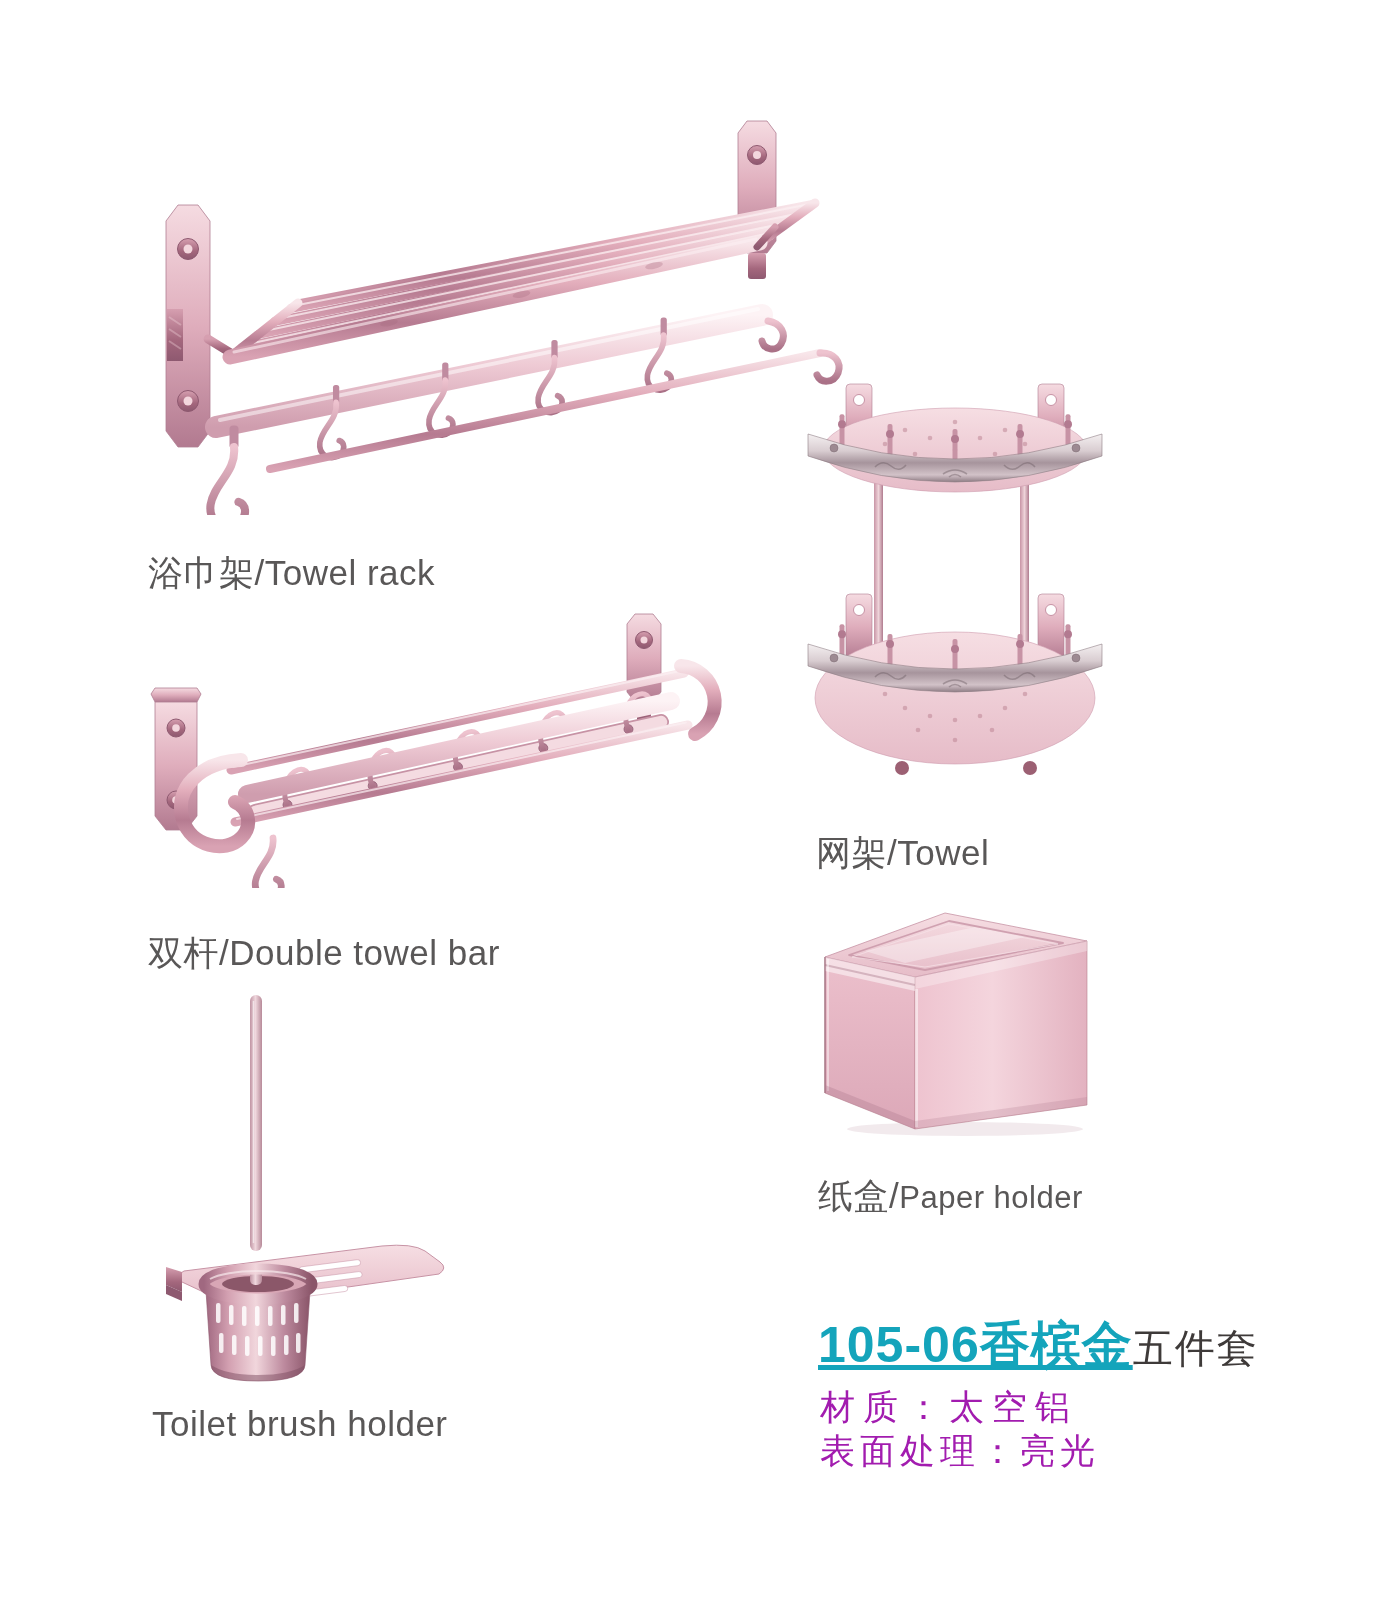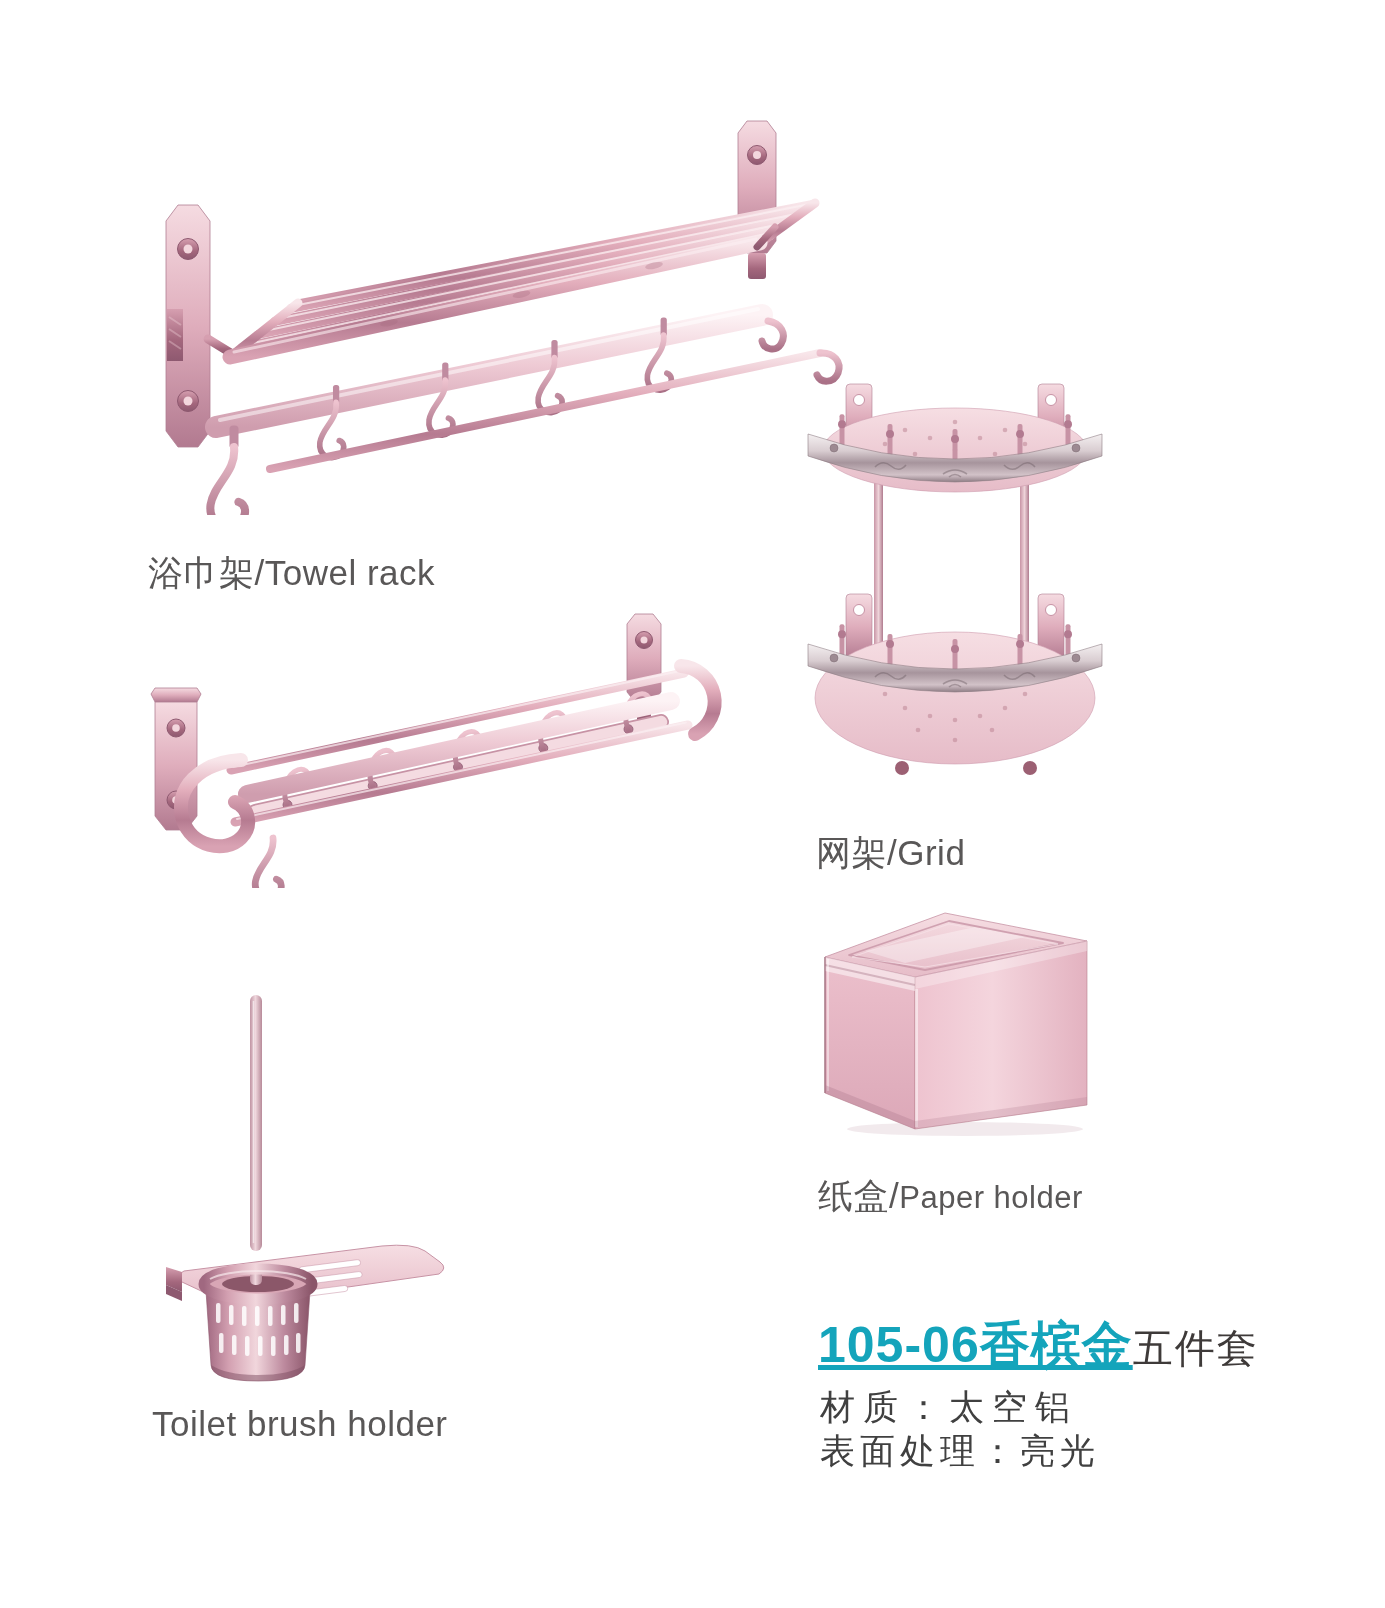--- a/index.html
+++ b/index.html
@@ -11,21 +11,21 @@
   .product svg{display:block;}
   .plabel{
     position:absolute;color:#595757;font-size:35px;letter-spacing:0.5px;
     font-weight:400;white-space:nowrap;
   }
   .plabel .en-small{font-size:31px;}
   .two-line{line-height:44px;}
   .set-title{position:absolute;white-space:nowrap;}
   .set-title .accent{color:#14a4bb;font-size:50px;font-weight:bold;letter-spacing:1px;text-decoration:underline;}
   .set-title .suffix{color:#3e3a39;font-size:40px;font-weight:400;letter-spacing:2px;}
-  .set-line{position:absolute;color:#404040;font-size:35px;font-weight:500;white-space:nowrap;}
+  .set-line{position:absolute;color:#a21caf;font-size:35px;font-weight:500;white-space:nowrap;}
   #set-material{letter-spacing:8px;}
   #set-surface{letter-spacing:5px;}
 </style>
 </head>
 <body>
 
 <div class="canvas">
 
   <svg width="0" height="0" style="position:absolute" aria-hidden="true">
     <defs>
@@ -228,20 +228,21 @@
 
       <path d="M546,68 A36,36 0 0 1 560,136" fill="none" stroke="url(#gTube)" stroke-width="14" stroke-linecap="round"></path>
 
       <path d="M106,162 C66,164 38,190 48,222 C56,248 90,256 106,240 C118,228 114,210 100,204" fill="none" stroke="url(#gTube)" stroke-width="14" stroke-linecap="round"></path>
 
       <g transform="translate(138,240) scale(1.35)">
         <use href="#sHook" stroke="url(#gHookV)" stroke-width="5"></use>
       </g>
     </svg>
   </figure>
+  <div class="plabel" style="left:148px;top:930px">双杆/Double towel bar</div>
 
   <figure class="product" style="left:150px;top:985px">
     <svg width="330" height="400" viewBox="0 0 330 400">
 
       <rect x="100" y="10" width="12" height="256" rx="6" fill="url(#gHandleX)"></rect>
       <line x1="103.5" y1="16" x2="103.5" y2="258" stroke="#ffffff" stroke-opacity="0.55" stroke-width="1.5"></line>
 
       <path d="M34,286 L232,261 Q263,258 275,266 L290,277 Q298,283 289,289 L100,316 Q78,319 64,312 L32,297 Q24,291 34,286 Z" fill="url(#gBoxTop)" stroke="#c793a5" stroke-width="1"></path>
       <g transform="rotate(-7.3 190 290)">
         <rect x="150" y="277" width="62" height="6" rx="3" fill="#ffffff" stroke="#c793a5" stroke-width="0.5"></rect>
@@ -368,21 +369,21 @@
         <circle cx="44" cy="280" r="4" fill="#9d8a92" stroke="#7c6b72" stroke-width="0.5"></circle>
         <circle cx="286" cy="280" r="4" fill="#9d8a92" stroke="#7c6b72" stroke-width="0.5"></circle>
         <g fill="none" stroke="#6f5f66" stroke-opacity="0.45" stroke-width="1.6">
           <path d="M85,299 Q93,291 101,298 Q109,305 116,297"></path>
           <path d="M214,297 Q222,305 230,298 Q238,291 245,299"></path>
           <path d="M153,306 Q165,298 177,306 M159,309 Q165,304 171,309"></path>
         </g>
       </g>
     </svg>
   </figure>
-  <div class="plabel" style="left:816px;top:830px">网架/Grid</div>
+  <div class="plabel" style="left:816px;top:830px">网架/Towel</div>
 
   <figure class="product" style="left:795px;top:893px">
     <svg width="320" height="247" viewBox="0 0 320 247">
       <ellipse cx="170" cy="236" rx="118" ry="7" fill="#d9c3ca" fill-opacity="0.35"></ellipse>
 
       <path d="M30,64 L120,84 L120,236 L30,200 Z" fill="url(#gBoxFrontL)" stroke="#b9808f" stroke-width="0.6"></path>
 
       <path d="M120,84 L292,48 L292,212 L120,236 Z" fill="url(#gBoxFront)" stroke="#b9808f" stroke-width="0.6"></path>
 
       <path d="M30,64 L150,20 L292,48 L120,84 Z" fill="url(#gBoxTop)" stroke="#c793a5" stroke-width="0.8" stroke-linejoin="round"></path>

